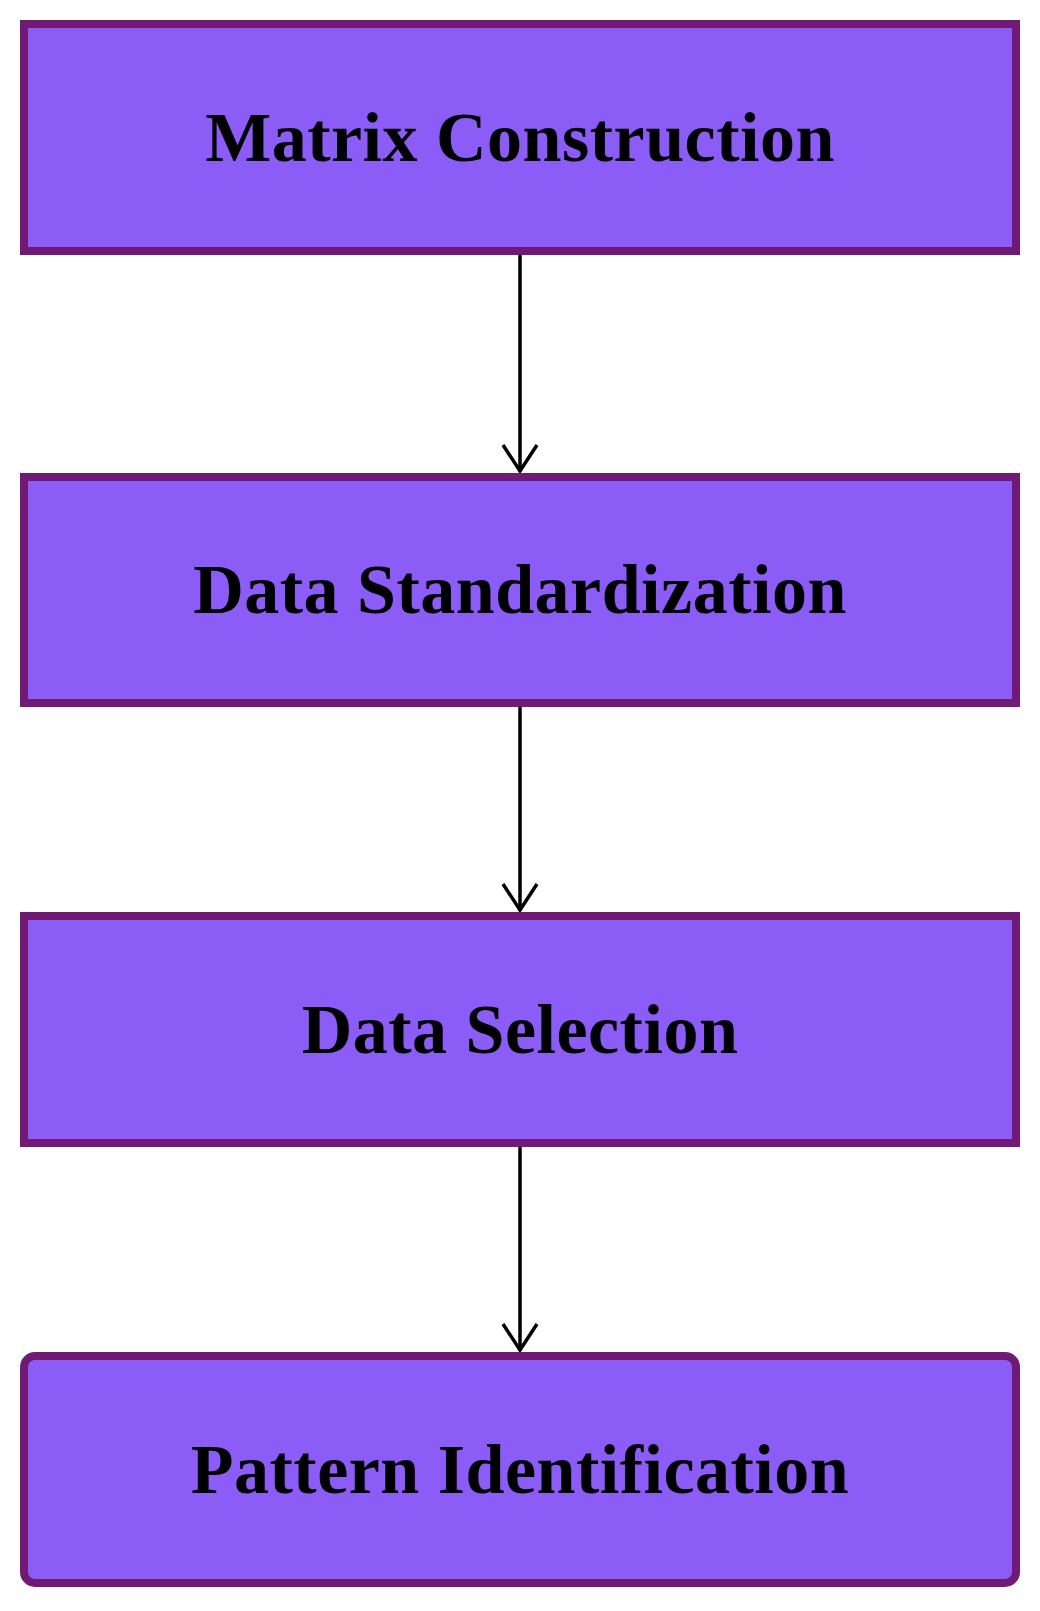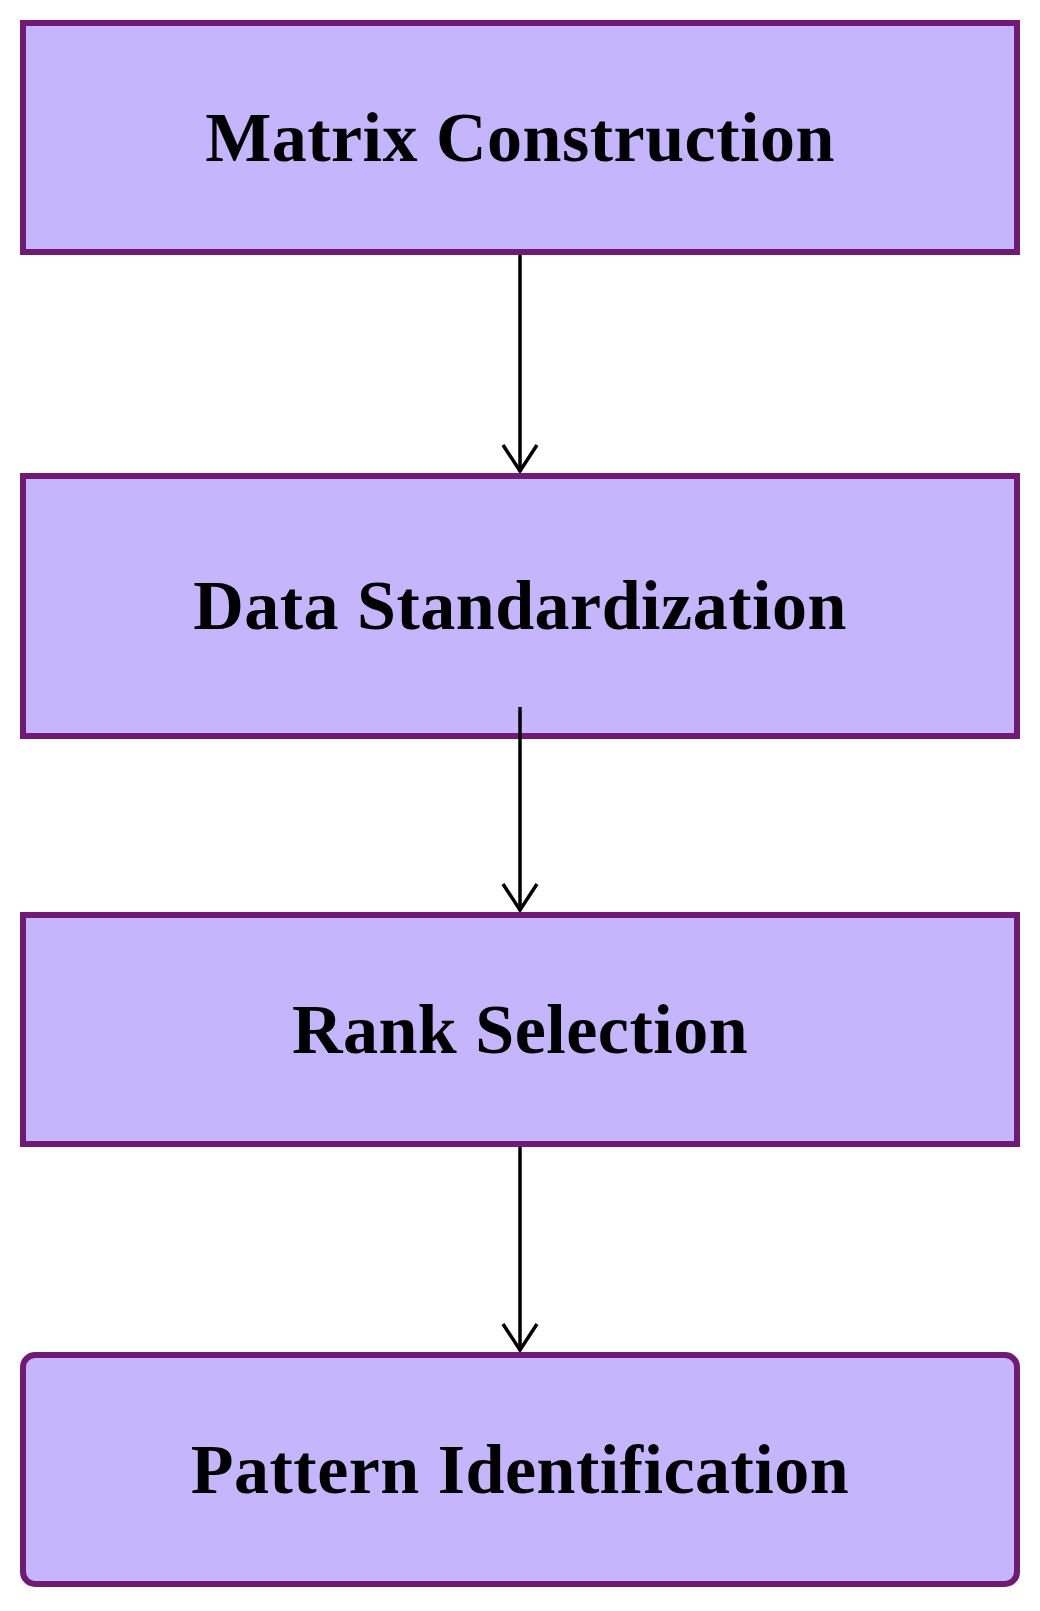--- a/index.html
+++ b/index.html
@@ -12,22 +12,22 @@
     width: 1040px;
     height: 1611px;
     background: #ffffff;
     overflow: hidden;
   }
   .node {
     position: absolute;
     left: 20px;
     width: 1000px;
     box-sizing: border-box;
-    border: 6px solid #701a75;
-    background: #c4b5fd;
+    border: 8px solid #701a75;
+    background: #8b5cf6;
     display: flex;
     align-items: center;
     justify-content: center;
   }
   .node-label {
     font-family: "Liberation Serif", "DejaVu Serif", serif;
     font-weight: bold;
     font-size: 70px;
     color: #000000;
     white-space: nowrap;
@@ -47,31 +47,31 @@
 
   <div class="node" style="top:20px; height:235px;">
     <span class="node-label">Matrix Construction</span>
   </div>
 
   <svg class="arrow" style="top:255px; height:218px;" viewBox="0 0 44 218" xmlns="http://www.w3.org/2000/svg">
     <line x1="22" y1="0" x2="22" y2="217" stroke="#000000" stroke-width="3.5"></line>
     <polyline points="5,190 22,216 39,190" fill="none" stroke="#000000" stroke-width="3.5"></polyline>
   </svg>
 
-  <div class="node" style="top:473px; height:266px;">
+  <div class="node" style="top:473px; height:234px;">
     <span class="node-label">Data Standardization</span>
   </div>
 
   <svg class="arrow" style="top:707px; height:205px;" viewBox="0 0 44 205" xmlns="http://www.w3.org/2000/svg">
     <line x1="22" y1="0" x2="22" y2="204" stroke="#000000" stroke-width="3.5"></line>
     <polyline points="5,177 22,203 39,177" fill="none" stroke="#000000" stroke-width="3.5"></polyline>
   </svg>
 
   <div class="node" style="top:912px; height:235px;">
-    <span class="node-label">Rank Selection</span>
+    <span class="node-label">Data Selection</span>
   </div>
 
   <svg class="arrow" style="top:1147px; height:205px;" viewBox="0 0 44 205" xmlns="http://www.w3.org/2000/svg">
     <line x1="22" y1="0" x2="22" y2="204" stroke="#000000" stroke-width="3.5"></line>
     <polyline points="5,177 22,203 39,177" fill="none" stroke="#000000" stroke-width="3.5"></polyline>
   </svg>
 
   <div class="node" style="top:1352px; height:235px;border-radius:15px;">
     <span class="node-label">Pattern Identification</span>
   </div>

